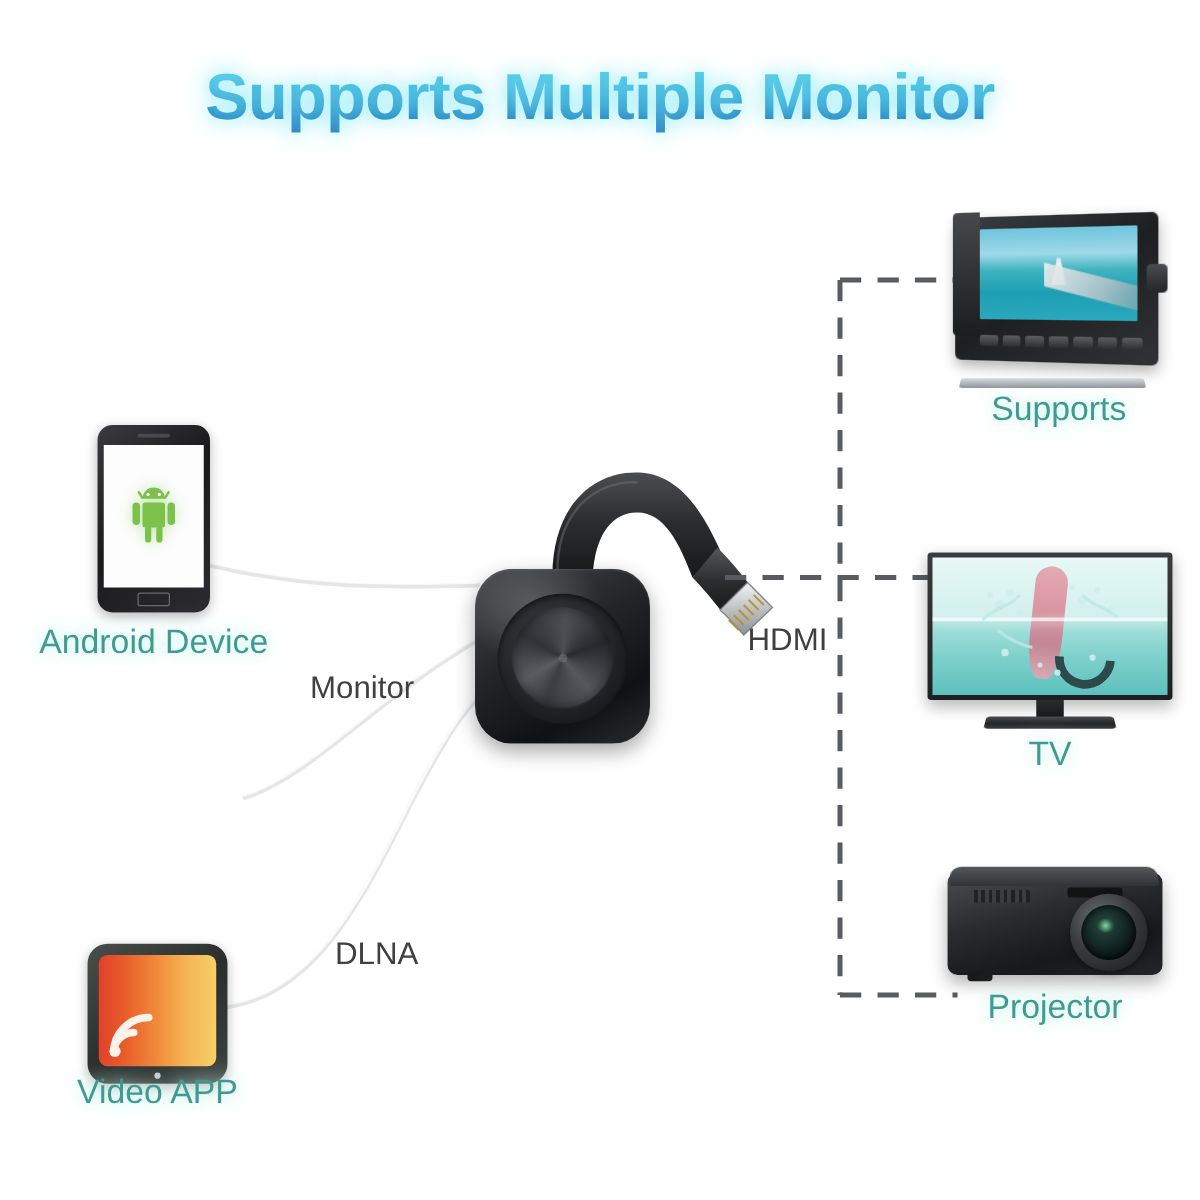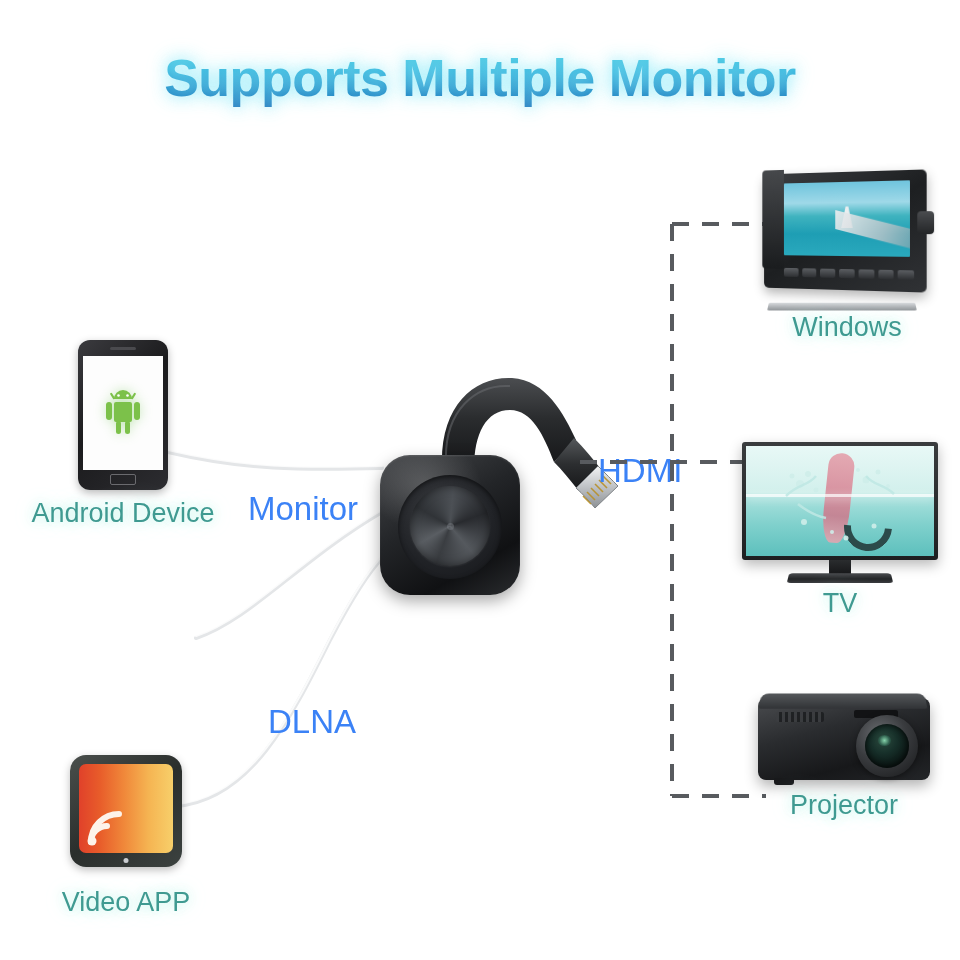--- a/index.html
+++ b/index.html
@@ -285,23 +285,24 @@
     position: absolute; left: 16px; bottom: -5px; width: 20px; height: 7px;
     background: #18191b; border-radius: 0 0 3px 3px;
   }
 
   
   #left-links, #right-links { position: absolute; left: 0; top: 0; width: 960px; height: 960px; pointer-events: none; }
 
   
   .proto-label {
     position: absolute;
-    color: #3b82f6;
-    font-size: 33px;
+    color: #404040;
+    font-size: 25px;
     white-space: nowrap;
+    margin-top: 46px;
   }
 </style>
 </head>
 <body>
 
 <div id="page">
 
   <div id="title">Supports Multiple Monitor</div>
 
   <svg id="left-links" viewBox="0 0 960 960" xmlns="http://www.w3.org/2000/svg">
@@ -348,21 +349,21 @@
         <svg class="cast-waves" viewBox="0 0 46 46" xmlns="http://www.w3.org/2000/svg">
           <g fill="none" stroke="#fdf3ea" stroke-width="6" stroke-linecap="round">
             <path d="M5,41 a16,16 0 0 1 16,-16"></path>
             <path d="M5,41 a28,28 0 0 1 28,-28"></path>
           </g>
           <circle cx="6" cy="40" r="4.5" fill="#fdf3ea"></circle>
         </svg>
       </div>
       <div style="position:absolute;left:50%;bottom:4px;transform:translateX(-50%);width:5px;height:5px;border-radius:50%;background:#c9ccd0;"></div>
     </div>
-    <div class="node-label" style="top:132px">Video APP</div>
+    <div class="node-label" style="top:103px">Video APP</div>
   </div>
 
   <div class="proto-label" style="left:248px; top:490px">Monitor</div>
   <div class="proto-label" style="left:268px; top:703px">DLNA</div>
 
   <div class="node" id="dongle-node">
     <svg class="dg-cable" viewBox="0 0 300 250" xmlns="http://www.w3.org/2000/svg">
       <defs>
         <linearGradient id="cabgrad" x1="0" y1="0" x2="0" y2="1">
           <stop offset="0%" stop-color="#4b4d50"></stop>
@@ -422,21 +423,21 @@
         <div class="mon-btn"></div>
         <div class="mon-btn"></div>
         <div class="mon-btn"></div>
         <div class="mon-btn"></div>
         <div class="mon-btn"></div>
         <div class="mon-btn"></div>
       </div>
       <div class="mon-knob"></div>
     </div>
     <div class="mon-foot"></div>
-    <div class="node-label" style="top:140px">Windows</div>
+    <div class="node-label" style="top:140px">Supports</div>
   </div>
 
   <div class="node" id="tv-node">
     <div class="tv-shell">
       <div class="tv-screen">
         <div class="tv-ribbon"></div>
         <div class="tv-waterline"></div>
         <div class="tv-hook"></div>
         <svg class="tv-splash" viewBox="0 0 188 110" xmlns="http://www.w3.org/2000/svg">
           <g fill="#cfeeea" opacity="0.9">

